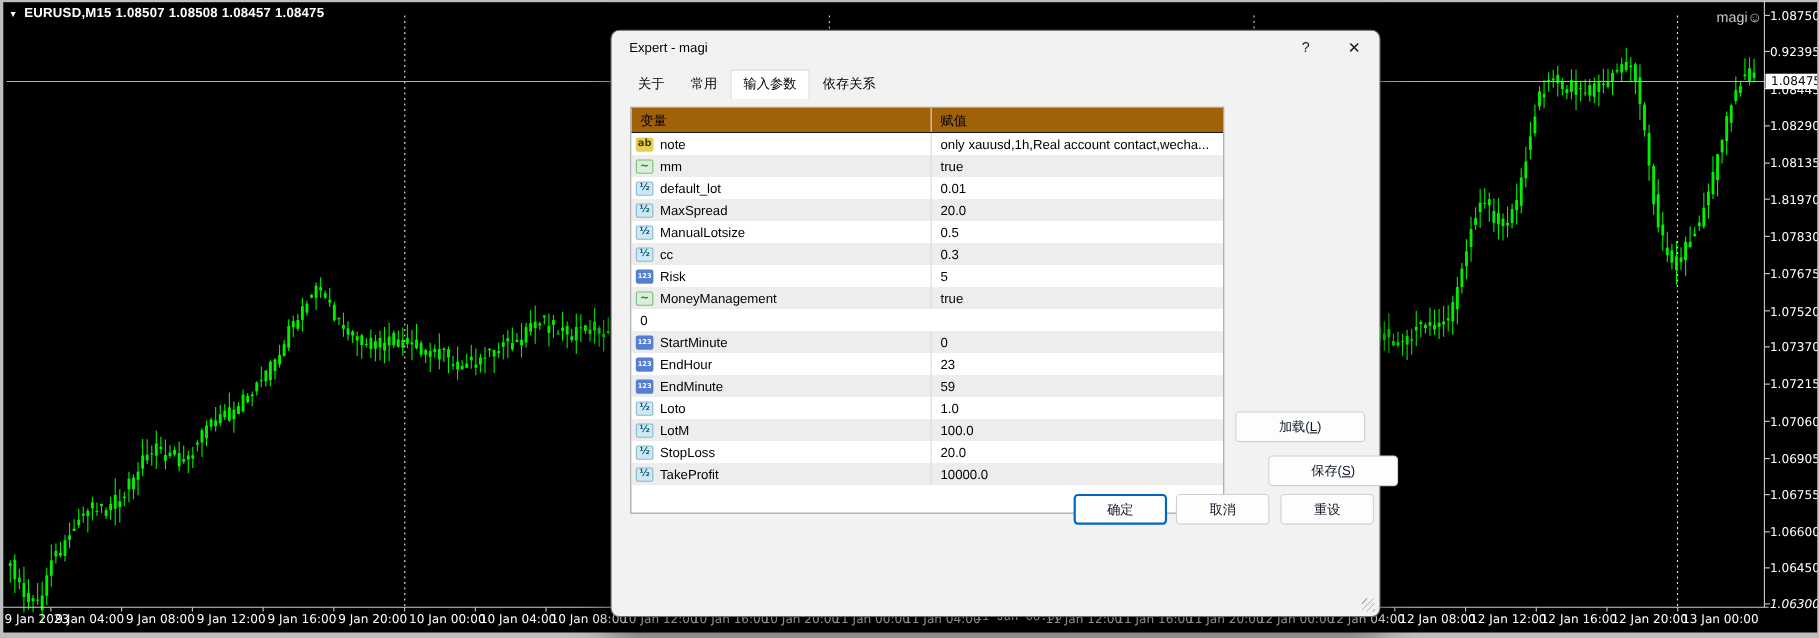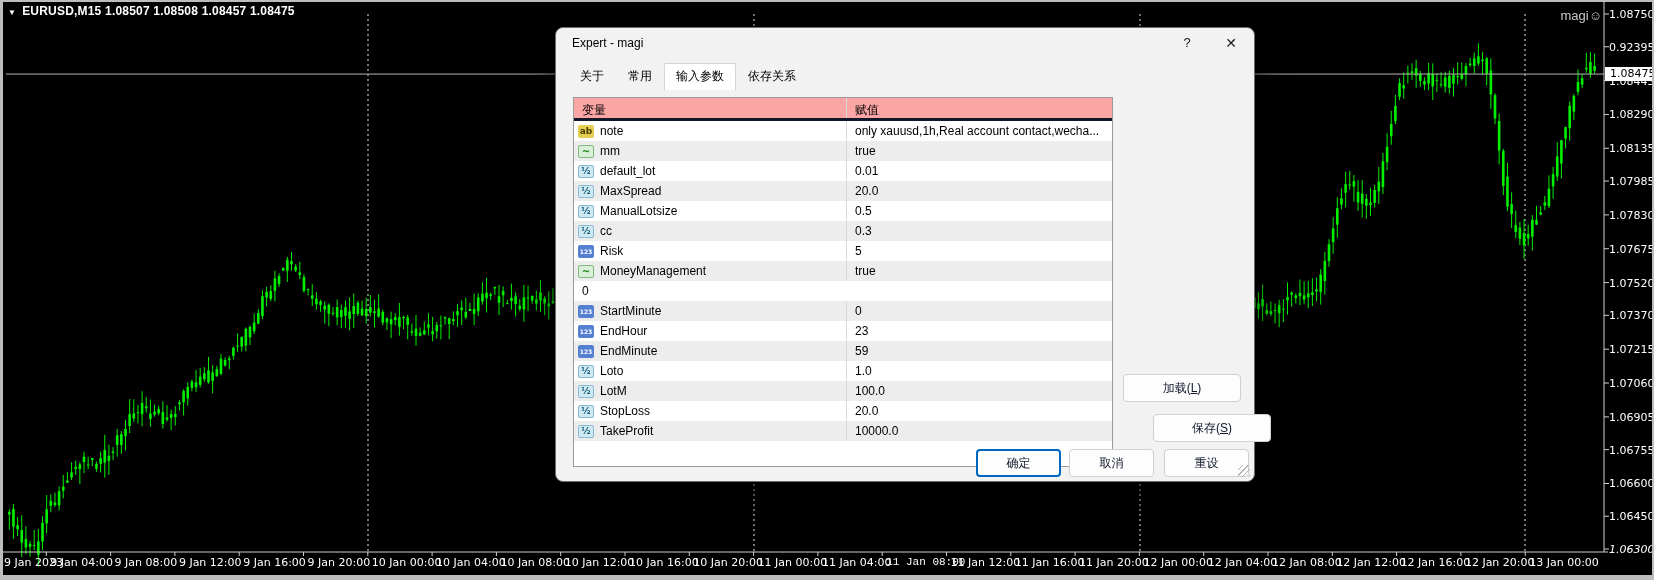--- a/index.html
+++ b/index.html
@@ -21,37 +21,37 @@
              font-size:13px;z-index:2;white-space:nowrap}
   #price-axis{position:absolute;left:1609px;top:0;width:45px;height:552px;z-index:2;color:#fff;font-size:11px}
   #price-axis span{position:absolute;left:0;white-space:nowrap;font-family:"DejaVu Sans",sans-serif}
   #time-axis{position:absolute;left:0;top:556px;width:1654px;height:16px;z-index:2;color:#fff;font-size:11px}
   #time-axis span{position:absolute;top:0;white-space:nowrap;font-family:"DejaVu Sans",sans-serif}
   #bid-tag{position:absolute;left:1605px;top:67px;width:47px;height:14px;background:#fff;color:#000;
            font-size:11px;line-height:14px;padding-left:5px;box-sizing:border-box;z-index:3;
            font-family:"DejaVu Sans",sans-serif}
 
   
-  .dialog{position:absolute;left:555px;top:27px;width:700px;height:455px;background:#f2f2f2;
+  .dialog{position:absolute;left:555px;top:27px;width:700px;height:534px;background:#f2f2f2;
           border:1px solid #6e6e6e;border-radius:8px;box-shadow:0 12px 34px rgba(0,0,0,.65);
           z-index:10;font-size:12px;color:#000;box-sizing:border-box}
   .titlebar{position:absolute;left:0;top:0;right:0;height:30px;line-height:30px}
   .titlebar .title{padding-left:16px;font-size:12px}
   .tb-btn{position:absolute;top:0;width:30px;height:30px;text-align:center;line-height:30px;
           color:#1a1a1a;font-size:13px;cursor:default}
   .tb-help{right:52px}
   .tb-close{right:8px;font-size:14px}
 
   .tabs{position:absolute;left:12px;top:37px;display:flex;align-items:flex-end;height:25px}
   .tab{padding:4px 11px 5px;border:1px solid transparent;border-bottom:none;color:#000;cursor:default}
   .tab.active{background:#fff;border-color:#d5d5d5;border-radius:2px 2px 0 0}
 
   .param-table{position:absolute;left:17px;top:69px;width:540px;height:370px;background:#fff;
                border:1px solid #9a9a9a;box-sizing:border-box;overflow:hidden}
-  .thead{display:flex;height:23px;border-bottom:3px solid #0f172a;background:#fca5a5;box-sizing:border-box}
+  .thead{display:flex;height:23px;border-bottom:1px solid #0f172a;background:#a16207;box-sizing:border-box}
   .th{padding:4px 0 0 8px;box-sizing:border-box}
   .th-var{width:273px;border-right:1px solid #d9d9d9}
   .trow{display:flex;height:20px;align-items:stretch;background:#fff}
   .trow.alt{background:#ededed}
   .cell-name{width:273px;display:flex;align-items:center;border-right:1px solid #d9d9d9;box-sizing:border-box}
   .cell-val{flex:1;display:flex;align-items:center;padding-left:8px;white-space:nowrap;overflow:hidden}
   .ico{width:16px;height:13px;border-radius:2px;margin:0 6px 0 4px;display:flex;align-items:center;
        justify-content:center;font-weight:bold;flex:none;font-family:"DejaVu Sans",sans-serif}
   .ico-ab{background:#e4cf52;color:#4a3c00;font-size:9px}
   .ico-bool{background:#d9efd9;border:1px solid #7dbb7d;color:#168716;font-size:10px;box-sizing:border-box}
@@ -896,21 +896,21 @@
 </div>
 
 <div class="watermark"><span>magi</span><span>☺</span></div>
 
 <div id="price-axis">
     <span style="top: 8px;">1.08750</span>
     <span style="top: 40.7551px;">0.92395</span>
     <span style="top: 74.602px;">1.08445</span>
     <span style="top: 108.449px;">1.08290</span>
     <span style="top: 142.296px;">1.08135</span>
-    <span style="top: 175.051px;">1.07985</span>
+    <span style="top: 175.051px;">1.81970</span>
     <span style="top: 208.898px;">1.07830</span>
     <span style="top: 242.745px;">1.07675</span>
     <span style="top: 276.592px;">1.07520</span>
     <span style="top: 309.347px;">1.07370</span>
     <span style="top: 343.194px;">1.07215</span>
     <span style="top: 377.041px;">1.07060</span>
     <span style="top: 410.888px;">1.06905</span>
     <span style="top: 443.643px;">1.06755</span>
     <span style="top: 477.49px;">1.06600</span>
     <span style="top: 510.245px;">1.06450</span>

